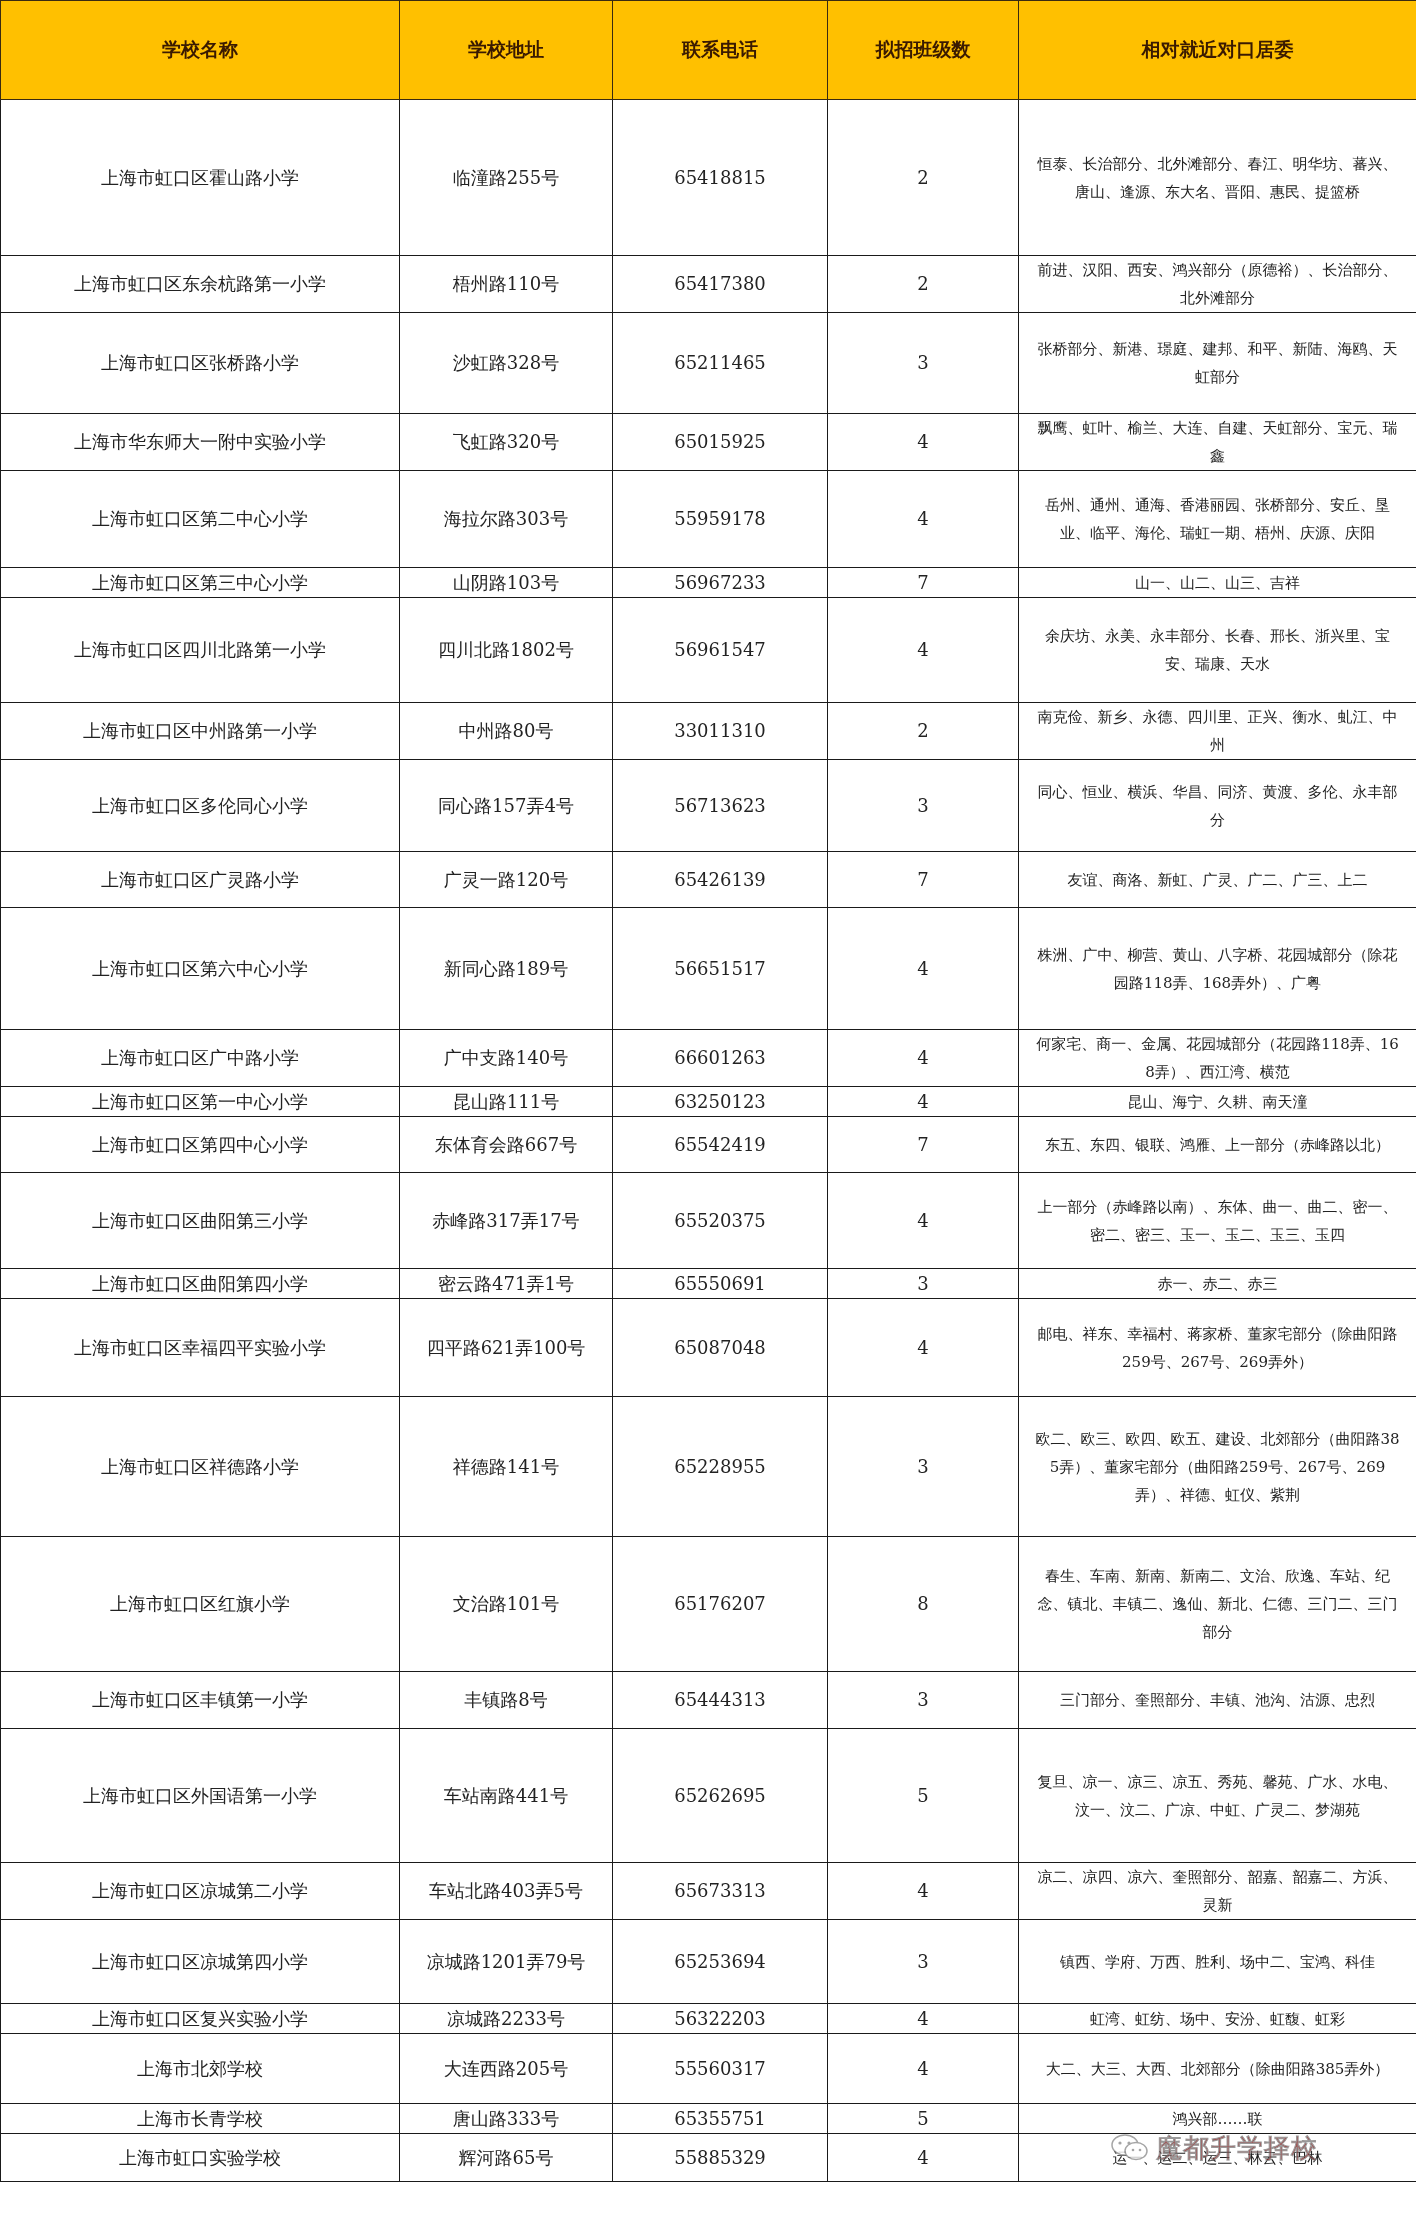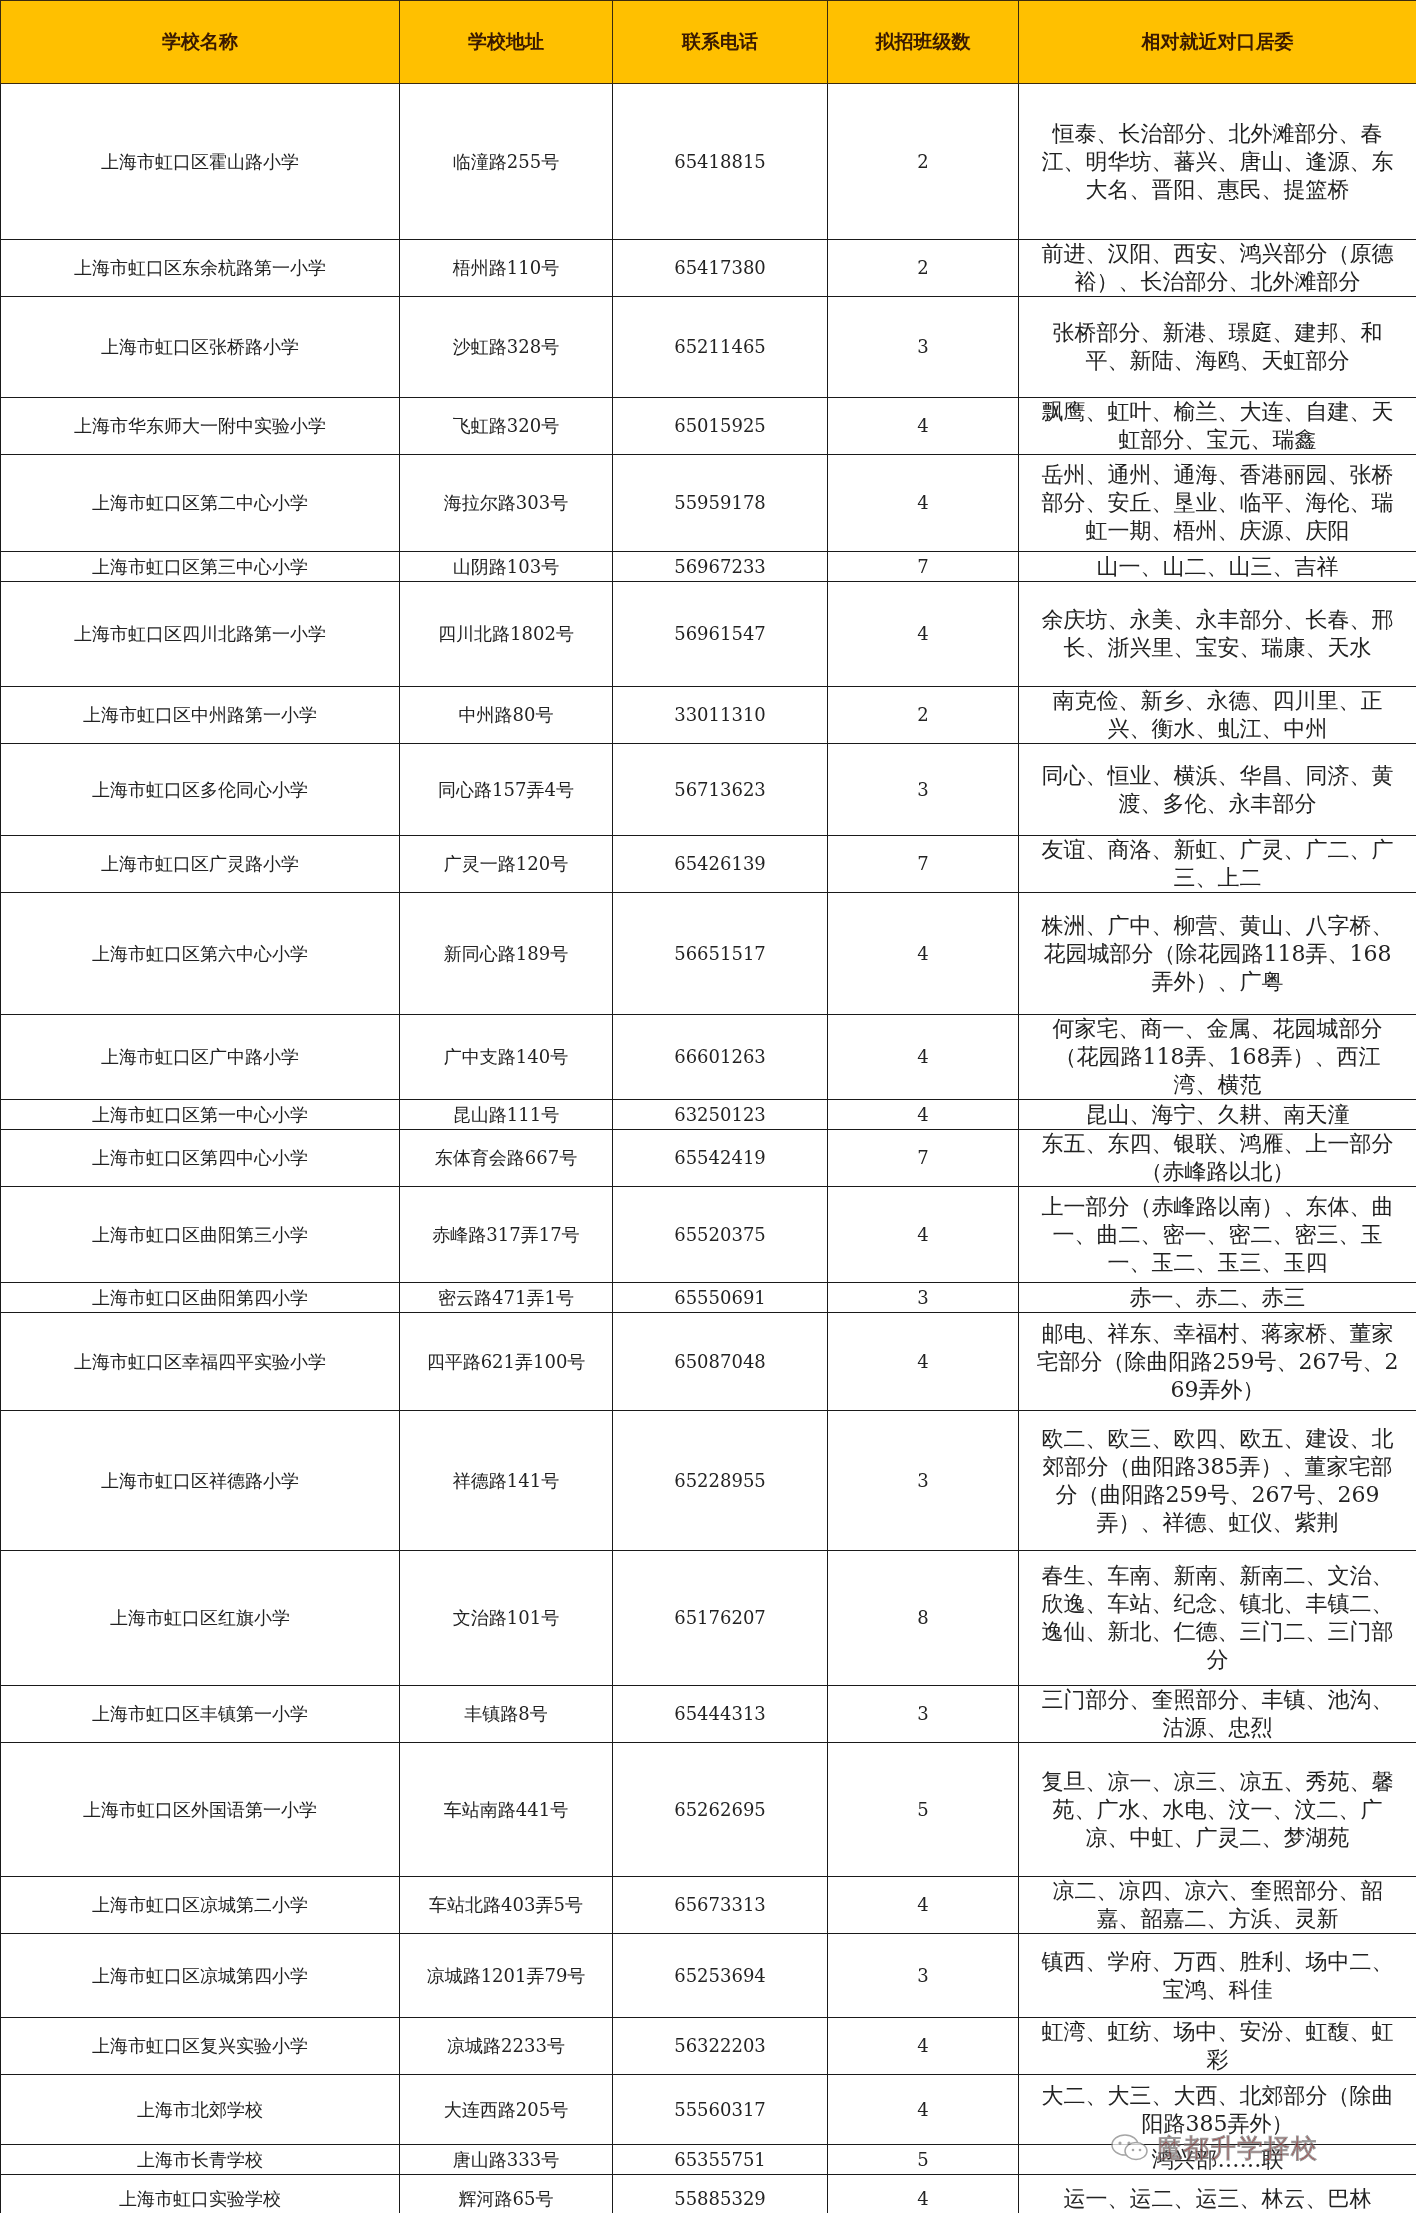--- a/index.html
+++ b/index.html
@@ -18,33 +18,33 @@
     table.schools col.c5 { width: 398px; }
     table.schools th {
       background: #FFC000;
       color: #3a1a00;
       font-weight: bold;
       font-size: 19px;
       height: 74px;
       border: 1.5px solid #3a2a10;
       text-align: center;
       vertical-align: middle;
-      padding: 4px;
+      padding: 12px;
     }
     table.schools td {
       border: 1.5px solid #1a1a1a;
       font-size: 18px;
       text-align: center;
       vertical-align: middle;
       padding: 0 6px;
       line-height: 28px;
       overflow: hidden;
     }
     table.schools td.areas {
-      font-size: 22px;
+      font-size: 15px;
       line-height: 28px;
       padding: 0 14px;
       word-break: break-all;
     }
     table.schools td.name,
     table.schools td.addr,
     table.schools td.phone,
     table.schools td.classes {
       font-family: "DejaVu Serif", "Liberation Serif", serif;
       font-size: 18px;

